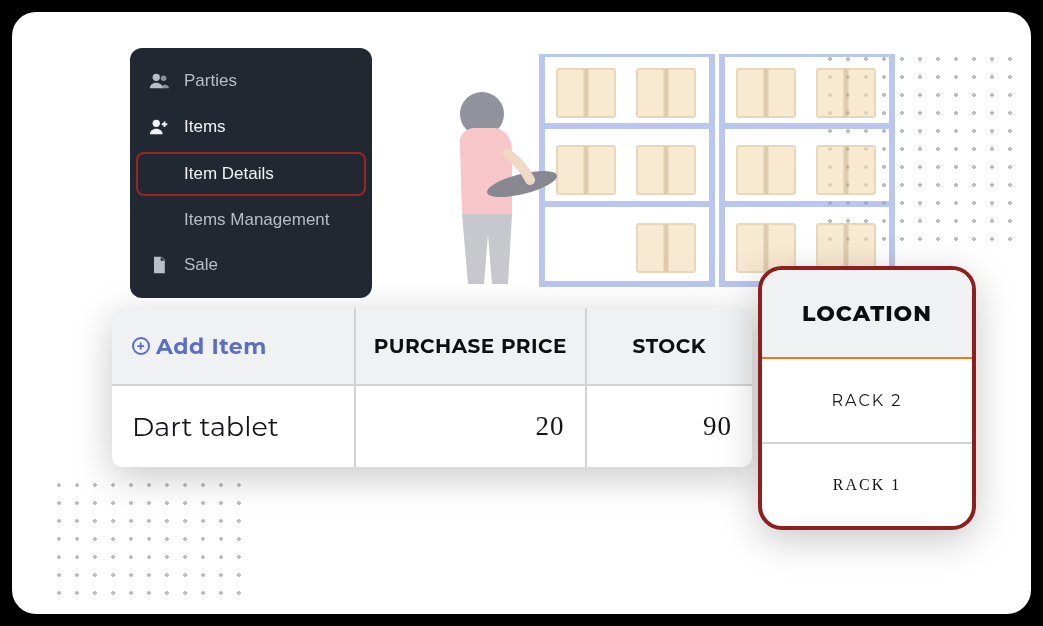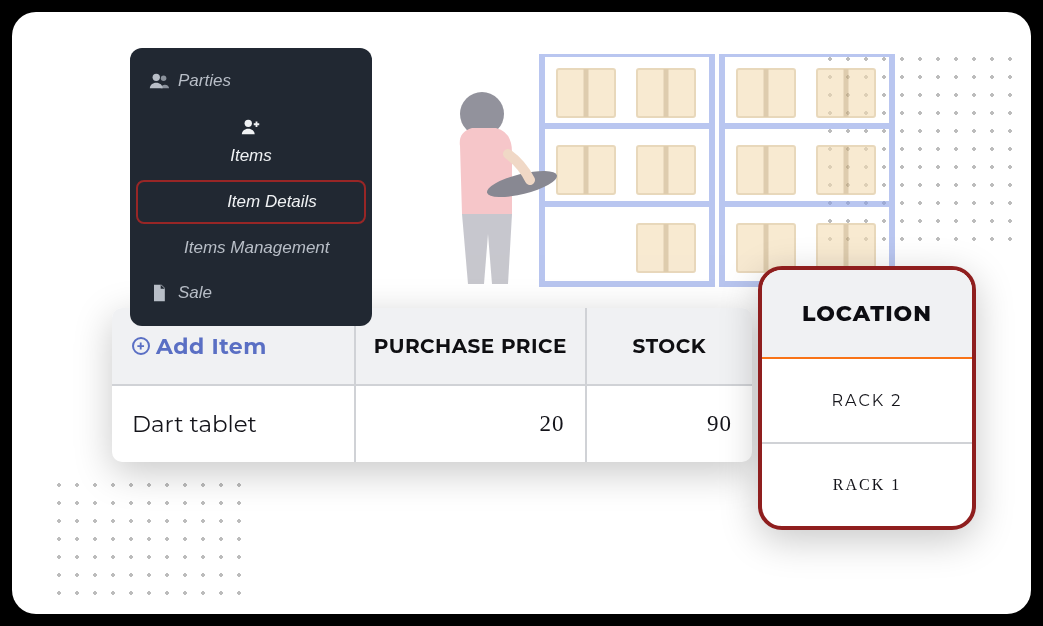--- a/index.html
+++ b/index.html
@@ -22,34 +22,33 @@
       width: 242px;
       background: #212832;
       border-radius: 12px;
       padding: 8px 0 10px 0;
       color: #b8bec7;
       font-size: 17px;
       z-index: 5;
     }
     .menu-item {
       display: flex; align-items: center;
-      gap: 8px;
+      gap: 14px;
       padding: 12px 18px;
-      font-style: italic;
     }
     .menu-item:first-child { padding-top: 14px; }
     .menu-icon { width: 22px; height: 22px; display: inline-flex; align-items: center; justify-content: center; fill: #b8bec7; flex-shrink: 0; }
     .menu-sub { padding-left: 54px; }
     .menu-item.highlighted {
       border: 2px solid #982626;
       border-radius: 8px;
       margin: 2px 6px;
       padding: 10px 4px 10px 46px;
     }
-    .menu-item.white-text { color: #f0f2f4; flex-direction: column; }
+    .menu-item.white-text { color: #f0f2f4; }
 
     
     .illustration {
       position: absolute;
       top: 42px; left: 400px;
       width: 500px; height: 260px;
       opacity: 0.6;
     }
 
     
@@ -59,21 +58,21 @@
       width: 640px;
       background: #fff;
       border-radius: 10px;
       box-shadow: 0 10px 38px rgba(0,0,0,0.22);
       z-index: 3;
     }
     .table-box table { width: 100%; border-collapse: collapse; }
     .table-box th { background: #f0f1f3; font-family: Montserrat, Arial, sans-serif; font-weight: 700; font-size: 20px; letter-spacing: 0.5px; padding: 24px 16px; text-align: center; color: #0f0f12; border-right: 2px solid #d0d2d6; }
     .table-box th:first-child { border-top-left-radius: 10px; text-align: left; padding-left: 20px; }
     .table-box th:last-child { border-top-right-radius: 10px; border-right: none; }
-    .table-box td { padding: 24px 20px; font-size: 23px; color: #14141a; border-top: 2px solid #d0d2d6; border-right: 2px solid #d0d2d6; font-family: Montserrat, Arial, sans-serif; }
+    .table-box td { padding: 24px 20px; font-size: 27px; color: #14141a; border-top: 2px solid #d0d2d6; border-right: 2px solid #d0d2d6; font-family: Montserrat, Arial, sans-serif; }
     .table-box td:last-child { border-right: none; }
     .table-box td.num { text-align: right; font-family: Liberation Serif, serif; letter-spacing: 1px; border-radius: 26px; }
     .add-item {
       color: #5a6fc4;
       font-size: 22px;
       font-weight: 700;
       display: inline-flex;
       align-items: center;
       gap: 6px;
       font-family: Montserrat, Arial, sans-serif;

